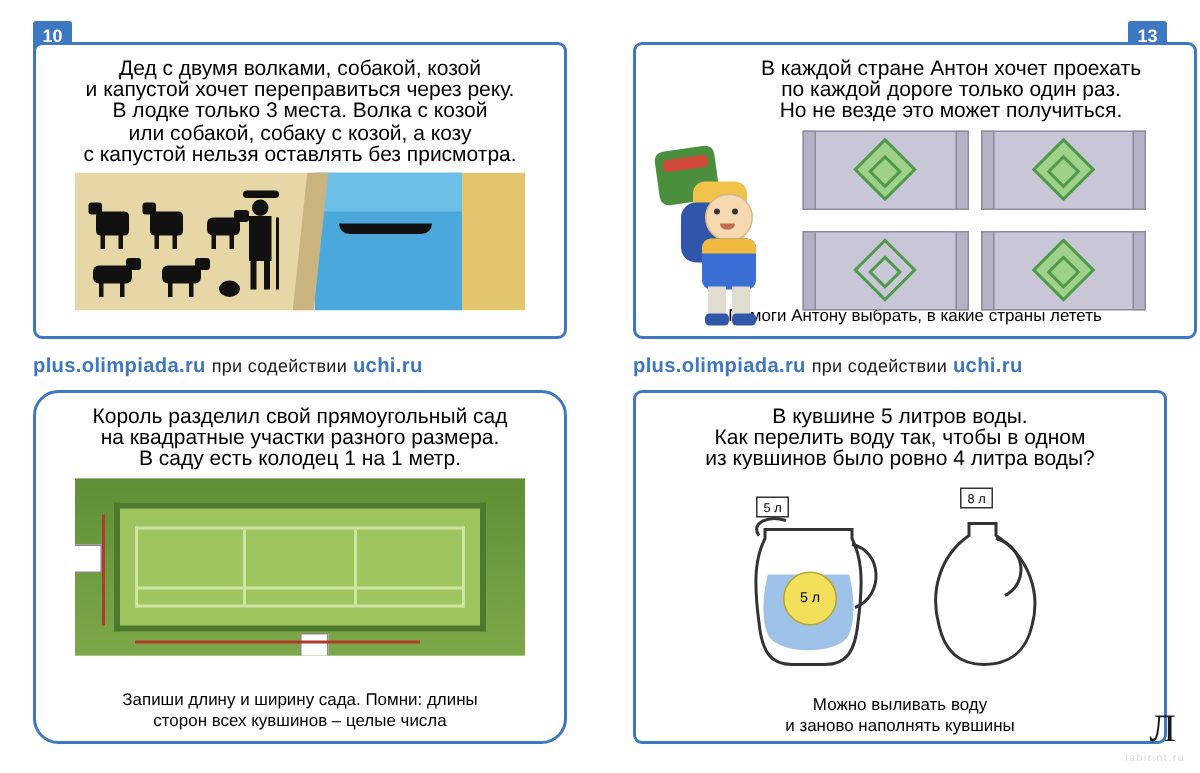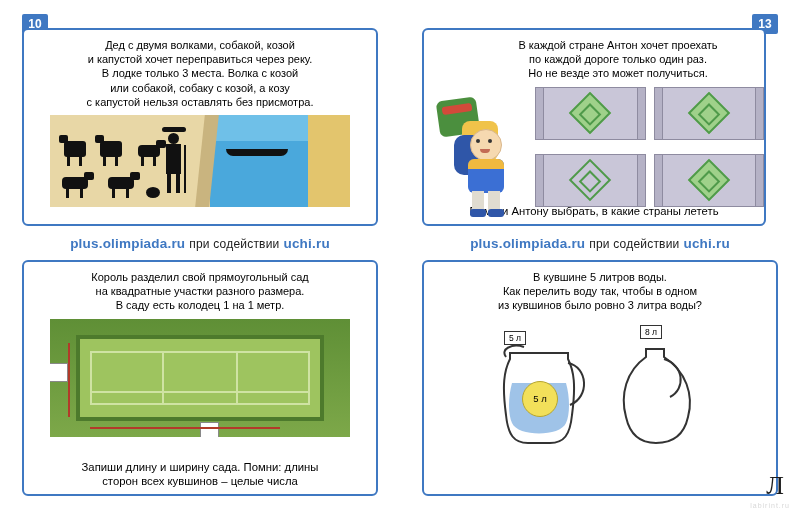--- a/index.html
+++ b/index.html
@@ -37,21 +37,21 @@
     background:#fff;
     box-sizing:border-box;
   }
   .card-inner{
     position:absolute;left:0;right:0;top:0;bottom:0;
     display:flex;flex-direction:column;
     padding:6px 8px 4px 8px;box-sizing:border-box;
   }
   .task-text{
     text-align:center;
-    font-size:11px;
+    font-size:14px;
     line-height:14.2px;
     color:#000;
     white-space:pre-line;
     margin-top:2px;
   }
   .task-bottom{
     text-align:center;
     font-size:11.3px;
     line-height:14.2px;
     color:#000;
@@ -60,21 +60,21 @@
     padding-bottom:2px;
   }
   .art{
     margin:6px auto 4px auto;
     position:relative;
   }
 
   
   .promo{
     position:absolute;
-    text-align:center;
+    text-align:left;
     font-size:13.5px;
     font-weight:bold;
     color:#3f78c2;
     letter-spacing:.2px;
   }
   .promo .plain{color:#1b1b1b;font-weight:normal;font-size:12px;}
 
   
   .river-scene{width:300px;height:92px;border:0;position:relative;overflow:hidden;}
   .rs-sand{position:absolute;left:0;top:0;width:160px;height:92px;background:#e8d7a6;}
@@ -184,21 +184,21 @@
         </div>
       </div>
     </div>
 
     <div class="promo" style="left:22px;top:236px;width:356px;">
       <span>plus.olimpiada.ru</span>
       <span class="plain">при содействии</span>
       <span>uchi.ru</span>
     </div>
 
-    <div class="card" style="left:22px;top:260px;width:356px;height:236px;">
+    <div class="card" style="left:22px;top:260px;width:356px;height:236px;border-radius:17px;">
       <div class="card-inner">
         <div class="task-text">Король разделил свой прямоугольный сад
 на квадратные участки разного размера.
 В саду есть колодец 1 на 1 метр.</div>
         <div class="art">
           <div class="garden">
             <div class="g-dark"></div>
             <div class="g-field"></div>
             <div class="g-hedge" style="left:26px;top:16px;right:26px;height:4px;"></div>
             <div class="g-hedge" style="left:26px;bottom:16px;right:26px;height:4px;"></div>
@@ -219,21 +219,21 @@
         </div>
         <div class="task-bottom">Запиши длину и ширину сада. Помни: длины
 сторон всех кувшинов – целые числа</div>
       </div>
     </div>
   </div>
 
   <div class="half right">
     <div class="pagenum r">13</div>
 
-    <div class="card" style="left:22px;top:28px;width:344px;height:198px;">
+    <div class="card" style="left:22px;top:28px;width:376px;height:198px;">
       <div class="card-inner">
         <div class="task-text" style="margin-left:48px;">В каждой стране Антон хочет проехать
 по каждой дороге только один раз.
 Но не везде это может получиться.</div>
         <div class="art" style="width:100%;height:126px;">
 
           <div class="kid">
             <div style="position:absolute;left:2px;top:4px;width:40px;height:36px;background:#4b8f3e;border-radius:6px;transform:rotate(-8deg);"></div>
             <div style="position:absolute;left:6px;top:10px;width:30px;height:8px;background:#d24a3a;border-radius:3px;transform:rotate(-8deg);"></div>
             <div style="position:absolute;left:26px;top:26px;width:36px;height:40px;background:#f0c34a;border-radius:8px;"></div>
@@ -280,37 +280,39 @@
     <div class="promo" style="left:22px;top:236px;width:356px;">
       <span>plus.olimpiada.ru</span>
       <span class="plain">при содействии</span>
       <span>uchi.ru</span>
     </div>
 
     <div class="card" style="left:22px;top:260px;width:356px;height:236px;">
       <div class="card-inner">
         <div class="task-text">В кувшине 5 литров воды.
 Как перелить воду так, чтобы в одном
-из кувшинов было ровно 3 литра воды?</div>
+из кувшинов было ровно 4 литра воды?</div>
         <div class="art">
           <div class="jugs">
             <span class="lbl" style="left:54px;top:12px;">5 л</span>
             <span class="lbl" style="left:190px;top:6px;">8 л</span>
 
             <svg width="300" height="140" style="position:absolute;left:0;top:0;">
               <path d="M60 40 L60 34 L118 34 L118 40 C124 52 126 66 122 96 C120 116 114 124 100 124 L78 124 C64 124 58 116 56 96 C52 66 54 52 60 40 Z" fill="#ffffff" stroke="#333" stroke-width="2"></path>
               <path d="M62 64 C58 78 58 96 62 104 C68 118 110 118 116 104 C120 96 120 78 116 64 Z" fill="#9fc3e8"></path>
               <path d="M118 44 C138 48 140 78 120 86" fill="none" stroke="#333" stroke-width="2"></path>
               <path d="M56 38 C50 30 62 24 74 28" fill="none" stroke="#333" stroke-width="2"></path>
 
               <path d="M196 38 L196 30 L214 30 L214 38 C236 52 244 76 238 98 C234 116 222 124 206 124 C190 124 180 116 176 98 C170 76 176 52 196 38 Z" fill="#ffffff" stroke="#333" stroke-width="2"></path>
               <path d="M214 40 C234 46 236 70 220 78" fill="none" stroke="#333" stroke-width="2"></path>
             </svg>
             <div class="circ" style="left:72px;top:62px;">5 л</div>
           </div>
         </div>
+        <div class="task-bottom">Можно выливать воду
+и заново наполнять кувшины</div>
       </div>
     </div>
 
     <div class="corner-logo">Л</div>
     <div class="watermark">labirint.ru</div>
   </div>
 </div>
 
 </body></html>

